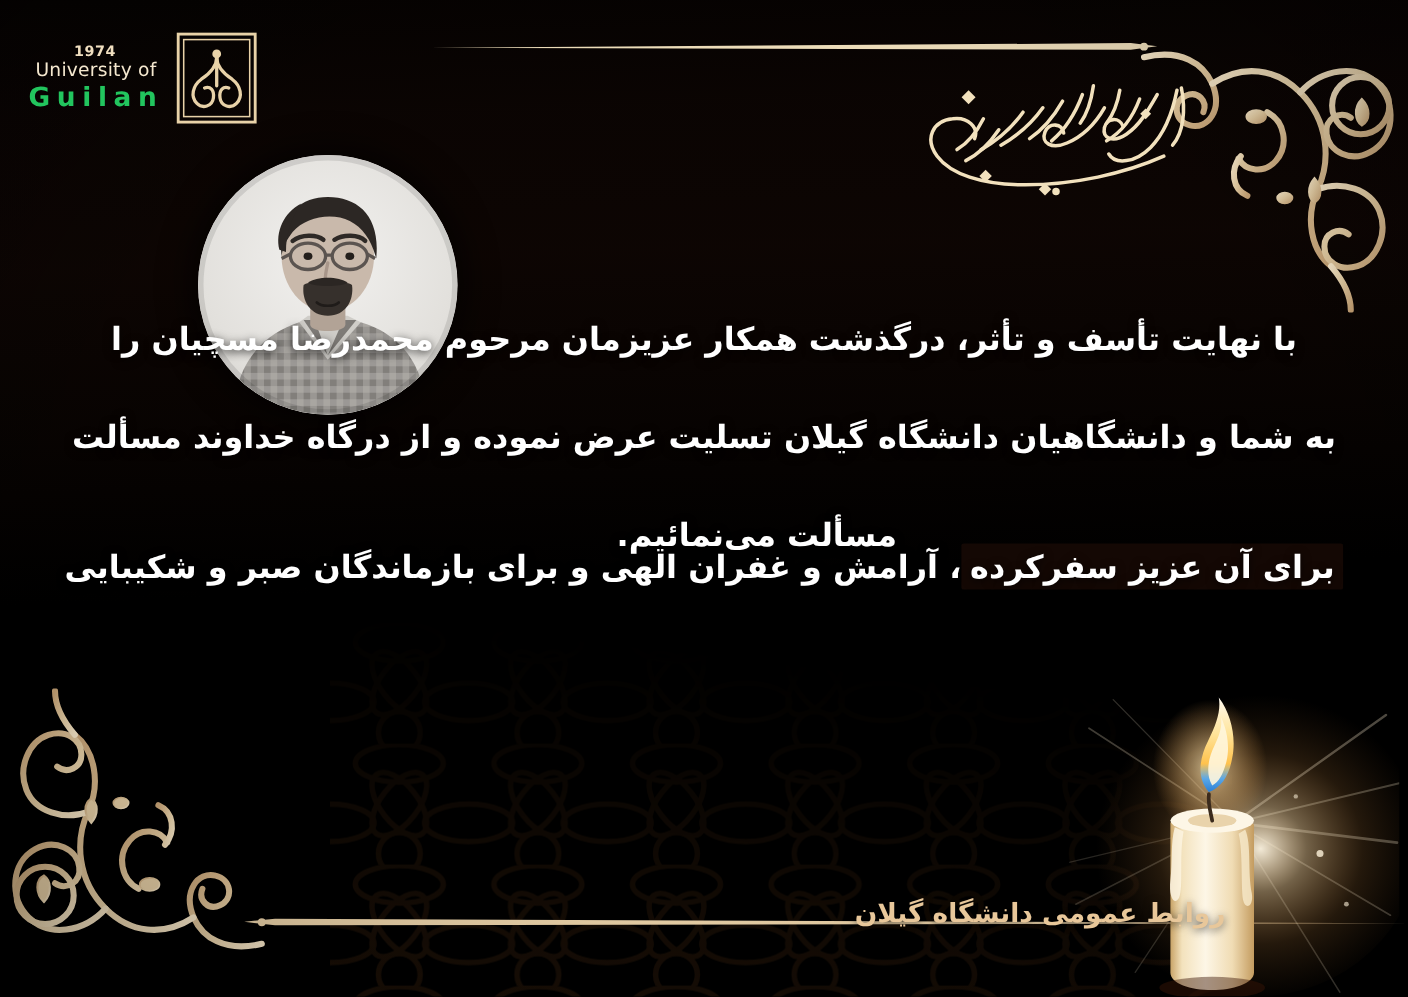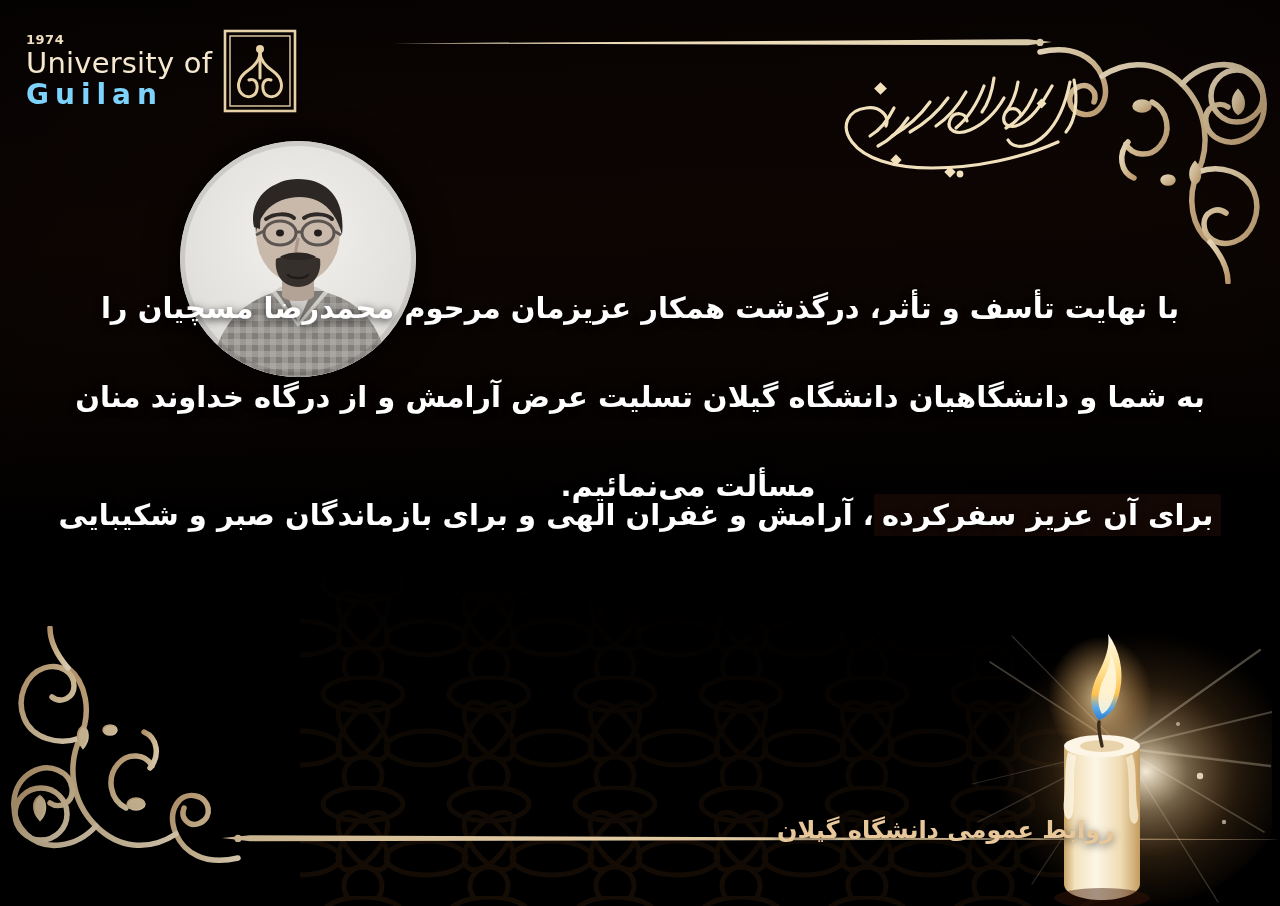--- a/index.html
+++ b/index.html
@@ -83,44 +83,44 @@
     left: 26px;
     z-index: 8;
     display: flex;
     align-items: center;
     direction: ltr;
     gap: 10px;
   }
   .logo-en {
     display: flex;
     flex-direction: column;
-    align-items: flex-start;
+    align-items: center;
     line-height: 1.04;
     color: #f3e3c6;
     text-align: right;
   }
   .logo-year {
     font-size: 13px;
     font-weight: 700;
     letter-spacing: 0.5px;
     color: #f0dfc0;
     margin-bottom: 1px;
     margin-right: 2px;
   }
   .logo-en-l1 {
-    font-size: 29px;
+    font-size: 17px;
     font-weight: 400;
     letter-spacing: 0.2px;
     color: #f5e8cf;
   }
   .logo-en-l2 {
-    font-size: 28px;
+    font-size: 24px;
     font-weight: 700;
     letter-spacing: 6px;
-    color: #7dd3fc;
+    color: #22c55e;
     margin-top: 2px;
   }
   .logo-emblem { width: 76px; height: 86px; }
   .logo-fa {
     display: flex;
     flex-direction: column;
     align-items: flex-start;
     direction: rtl;
   }
   .logo-fa-year {
@@ -498,21 +498,21 @@
 
     <circle cx="228" cy="160" r="3.2" fill="#fff4dc" opacity="0.8"></circle>
     <circle cx="252" cy="206" r="2.2" fill="#fff4dc" opacity="0.6"></circle>
     <circle cx="206" cy="108" r="2.0" fill="#fff4dc" opacity="0.55"></circle>
   </svg>
 
   <div class="content">
 
     <div class="body-lines">
       <p class="body-line is-justified">با نهایت تأسف و تأثر، درگذشت همکار عزیزمان مرحوم محمدرضا مسچیان را</p>
-      <p class="body-line is-justified">به شما و دانشگاهیان دانشگاه گیلان تسلیت عرض آرامش و از درگاه خداوند منان</p>
+      <p class="body-line is-justified">به شما و دانشگاهیان دانشگاه گیلان تسلیت عرض نموده و از درگاه خداوند مسألت</p>
       <p class="body-line body-line-last">مسألت می‌نمائیم.</p>
       <p class="body-line is-justified"><span class="hl">برای آن عزیز سفرکرده</span><span>، آرامش و غفران الهی و برای بازماندگان صبر و شکیبایی</span></p>
     </div>
   </div>
 
   <div class="footer">
     <span class="footer-text">روابط عمومی دانشگاه گیلان</span>
   </div>
 
   <div class="vignette"></div>

